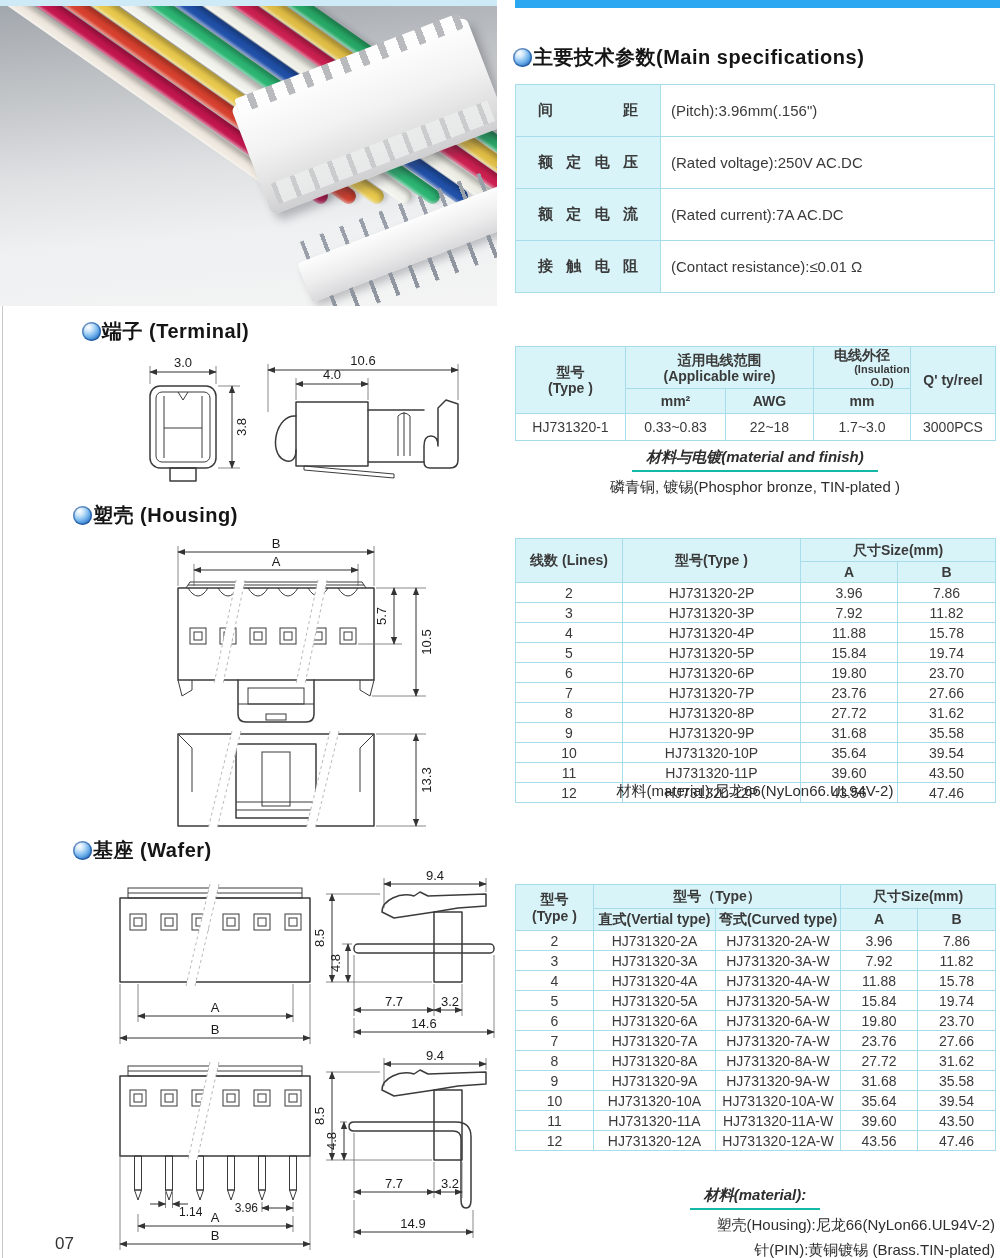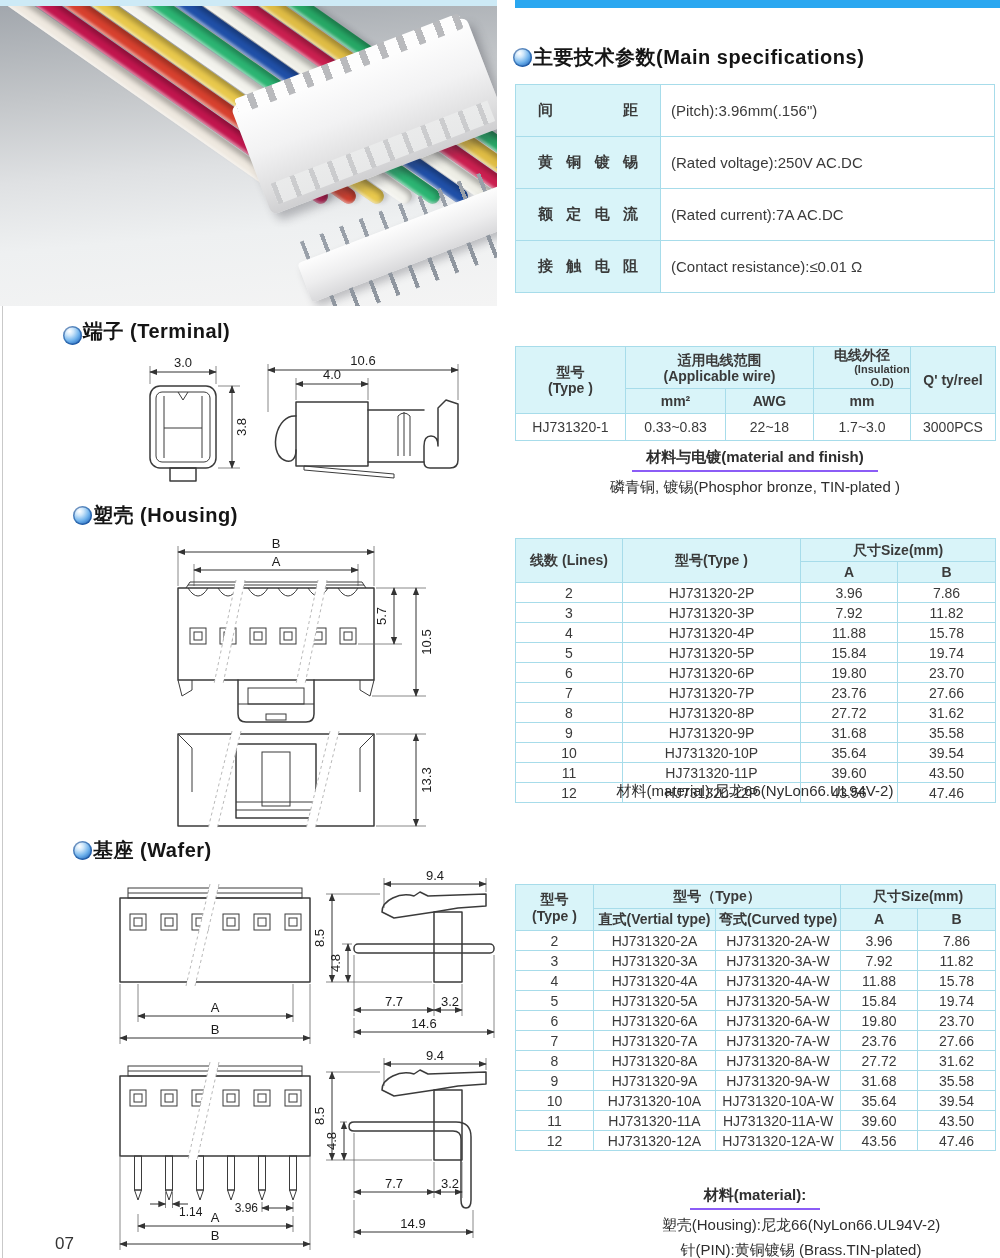--- a/index.html
+++ b/index.html
@@ -56,23 +56,23 @@
   .t-hous thead tr:first-child th{height:23px;}
   .t-hous thead tr:last-child th{height:21px;}
   .t-hous td{height:20px;font-size:14px;}
   .t-waf thead tr:first-child th{height:24px;}
   .t-waf thead tr:last-child th{height:22px;}
   .t-waf td{height:20px;font-size:14px;}
   th .sm{font-size:11px;font-weight:bold;margin-left:40px;}
 
   
   .mat{text-align:center;font-size:15px;color:#2e2e2e;}
-  .mat .u{display:inline-block;border-bottom:2px solid #8b5cf6;padding:0 14px 3px;font-weight:bold;}
+  .mat .u{display:inline-block;border-bottom:2px solid #14b8a6;padding:0 14px 3px;font-weight:bold;font-style:italic;}
   .mat .ln{margin-top:6px;}
-  .mat-left{text-align:center;padding-left:92px;}
+  .mat-left{text-align:right;padding-left:92px;}
   .pageno{font-size:17px;color:#333;}
 
   
   svg .ol{fill:none;stroke:#3b3b3b;stroke-width:1.5;stroke-linejoin:round;stroke-linecap:round;}
   svg .ol2{fill:none;stroke:#3b3b3b;stroke-width:1;}
   svg .ext{stroke:#6a6a6a;stroke-width:0.8;}
   svg .dim{stroke:#333;stroke-width:1;}
   svg text{font-size:13px;fill:#1c1c1c;}
   svg .dash{stroke:#b0b0b0;stroke-width:0.9;stroke-dasharray:3 3;fill:none;}
   svg .white{fill:#fff;stroke:none;}
@@ -117,35 +117,35 @@
   <colgroup>
       <col style="width:145px">
       <col>
     </colgroup>
   <tbody>
       <tr>
         <td class="lbl">间距</td>
         <td class="val">(Pitch):3.96mm(.156")</td>
       </tr>
       <tr>
-        <td class="lbl">黄铜镀锡</td>
+        <td class="lbl">额定电压</td>
         <td class="val">(Rated voltage):250V AC.DC</td>
       </tr>
       <tr>
         <td class="lbl">额定电流</td>
         <td class="val">(Rated current):7A AC.DC</td>
       </tr>
       <tr>
         <td class="lbl">接触电阻</td>
         <td class="val">(Contact resistance):≤0.01 Ω</td>
       </tr>
     </tbody>
 </table>
 
-<div class="abs sec" style="left:63px;top:318px;align-items:flex-end;">
+<div class="abs sec" style="left:82px;top:318px;">
   <span class="bullet"></span>
   <span class="sec-title">端子 (Terminal)</span>
 </div>
 
 <svg class="abs" style="left:112px;top:350px;" width="150" height="150">
   <line class="ext" x1="38" y1="34" x2="38" y2="16"></line>
   <line class="ext" x1="104" y1="34" x2="104" y2="16"></line>
   <line class="dim" x1="38" y1="22" x2="104" y2="22" marker-start="url(#arr)" marker-end="url(#arr)"></line>
   <text x="71" y="17" text-anchor="middle">3.0</text>
   <rect class="ol" x="38" y="36" width="66" height="82" rx="10"></rect>

